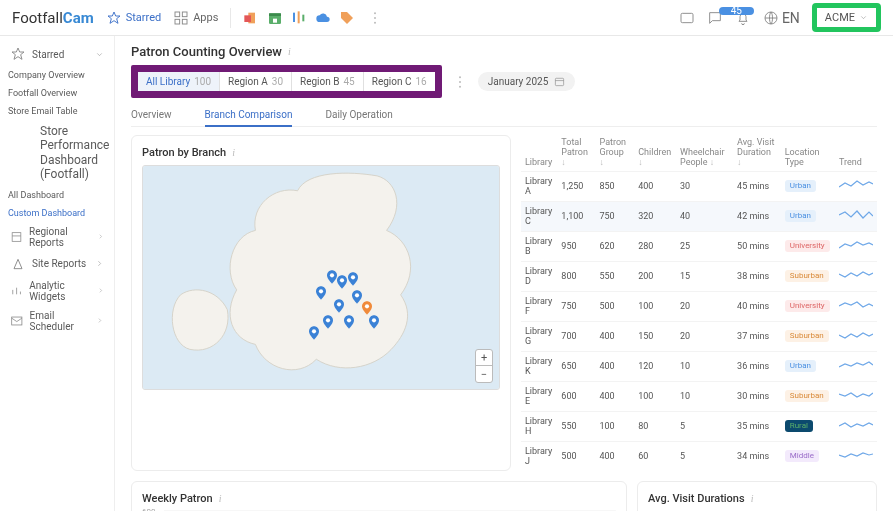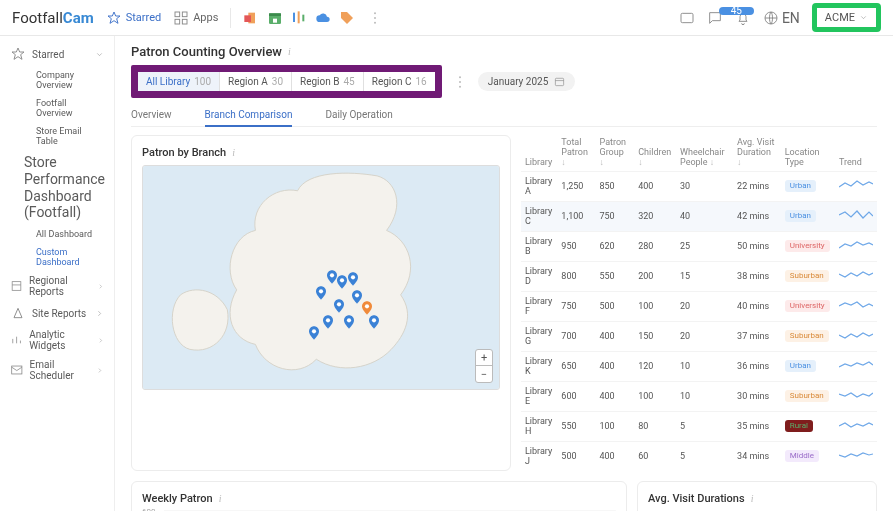--- a/index.html
+++ b/index.html
@@ -14,22 +14,22 @@
 .tb-icons { display:flex; gap:8px; align-items:center; }
 .ic { width:16px; height:16px; display:inline-block; vertical-align:middle; stroke:#888; fill:none; stroke-width:1.4; }
 .ic.col { stroke:none; }
 .tb-right { margin-left:auto; display:flex; align-items:center; gap:12px; }
 .tb-right .pill { border:5px solid #22c55e; border-radius:4px; padding:3px 8px; font-size:11px; color:#555; display:inline-flex; align-items:center; gap:4px; }
 .notif-wrap { position:relative; }
 .notif-dot { position:absolute; top:-3px; right:-3px; background:#4a90e2; color:#fff; border-radius:6px; font-size:10px; padding:0 12px; line-height:8px;margin-left:12px; }
 .layout { display:flex; height:475px; }
 .sidebar { width:115px; border-right:1px solid #eee; padding:6px 0; overflow:hidden; flex-shrink:0; }
 .sb-item { display:flex; align-items:center; gap:6px; padding:4px 10px; font-size:10px; color:#5a5a5a; cursor:pointer; }
-.sb-item.sub { padding-left:36px; font-size:9px; }
-.sb-item.sub2 { padding-left:24px; font-size:14px; line-height:1.2; }
+.sb-item.sub { padding-left:8px; font-size:9px; }
+.sb-item.sub2 { padding-left:40px; font-size:12px; line-height:1.2; }
 .sb-item.active { color:#3b6fc7; }
 .sb-item .caret { margin-left:auto; }
 .main { flex:1; padding:8px 16px; overflow:hidden; }
 .page-head { display:flex; align-items:center; gap:6px; margin-bottom:6px; }
 .page-title { font-size:13px; font-weight:500; color:#333; }
 .info-ic { color:#bbb; font-size:10px; font-style:italic; font-family:serif; }
 .seg-row { display:flex; align-items:center; gap:10px; margin-bottom:6px; }
 .seg-group { display:flex; border:7px solid #701a75; border-radius:2px; overflow:hidden; }
 .seg { padding:4px 8px; font-size:10px; color:#555; display:flex; align-items:center; gap:4px; border-right:1px solid #e0e0e0; cursor:pointer; }
 .seg:last-child { border-right:none; }
@@ -316,21 +316,21 @@
                 <th>Trend</th>
               </tr>
             </tbody>
             <tbody>
               <tr class="">
                 <td>Library A</td>
                 <td>1,250</td>
                 <td>850</td>
                 <td>400</td>
                 <td>30</td>
-                <td>22 mins</td>
+                <td>45 mins</td>
                 <td><span class="badge" style="background:#e5f0fb;color:#4a90e2">Urban</span></td>
                 <td><svg class="spark" viewBox="0 0 34 12">
                     <polyline points="0,8 6,4 12,7 18,2 24,6 30,3 34,5" fill="none" stroke="#6fa8e8" stroke-width="1.2"></polyline>
                   </svg></td>
               </tr>
             </tbody>
             <tbody>
               <tr class="hl">
                 <td>Library C</td>
                 <td>1,100</td>
@@ -429,21 +429,21 @@
               </tr>
             </tbody>
             <tbody>
               <tr class="">
                 <td>Library H</td>
                 <td>550</td>
                 <td>100</td>
                 <td>80</td>
                 <td>5</td>
                 <td>35 mins</td>
-                <td><span class="badge" style="background:#7f1d1d;color:#5aae6a">Rural</span></td>
+                <td><span class="badge" style="background:#0c4a6e;color:#5aae6a">Rural</span></td>
                 <td><svg class="spark" viewBox="0 0 34 12">
                     <polyline points="0,7 6,4 12,8 18,5 24,7 30,4 34,6" fill="none" stroke="#6fa8e8" stroke-width="1.2"></polyline>
                   </svg></td>
               </tr>
             </tbody>
             <tbody>
               <tr class="">
                 <td>Library J</td>
                 <td>500</td>
                 <td>400</td>

